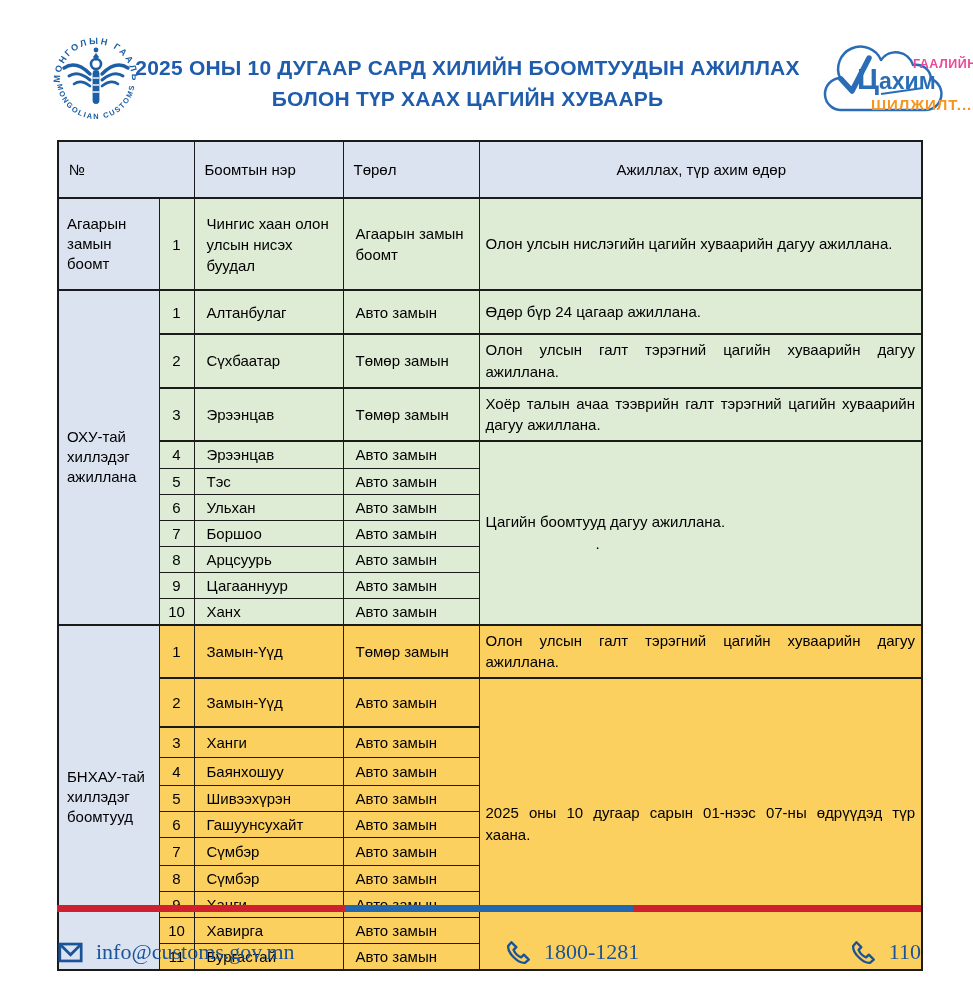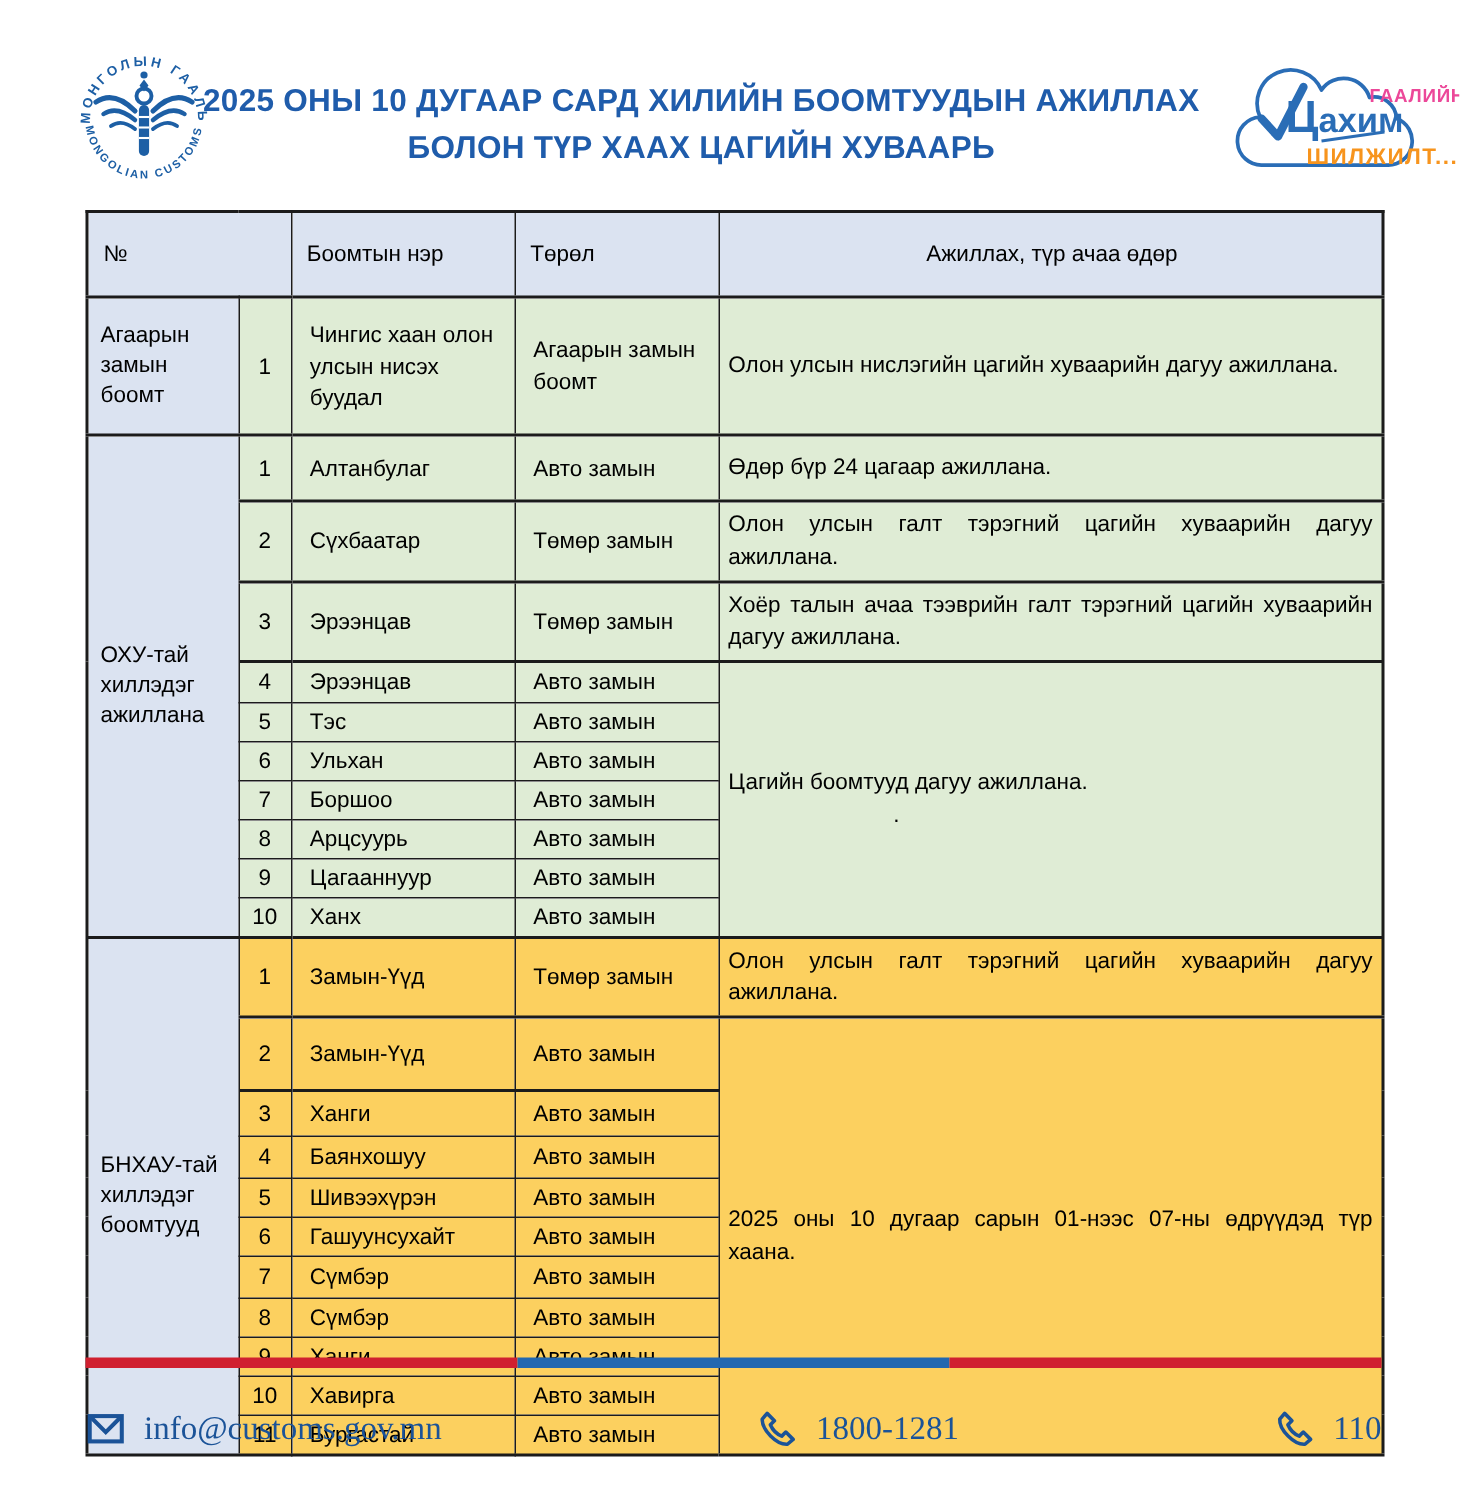--- a/index.html
+++ b/index.html
@@ -109,21 +109,21 @@
           <col class="c-num">
           <col class="c-name">
           <col class="c-type">
           <col class="c-desc">
       </colgroup>
       <thead>
         <tr>
           <th colspan="2">№</th>
           <th>Боомтын нэр</th>
           <th>Төрөл</th>
-          <th class="th-sched">Ажиллах, түр ачаа өдөр</th>
+          <th class="th-sched">Ажиллах, түр ахим өдөр</th>
         </tr>
       </thead>
       <tbody id="sched-body">
           <tr class="green sec-start" style="height: 92px;">
             <td class="cat" rowspan="1">Агаарын замын боомт</td>
             <td class="num">1</td>
             <td class="name">Чингис хаан олон улсын нисэх буудал</td>
             <td class="type">Агаарын замын боомт</td>
             <td class="desc">Олон улсын нислэгийн цагийн хуваарийн дагуу ажиллана.</td>
           </tr>

